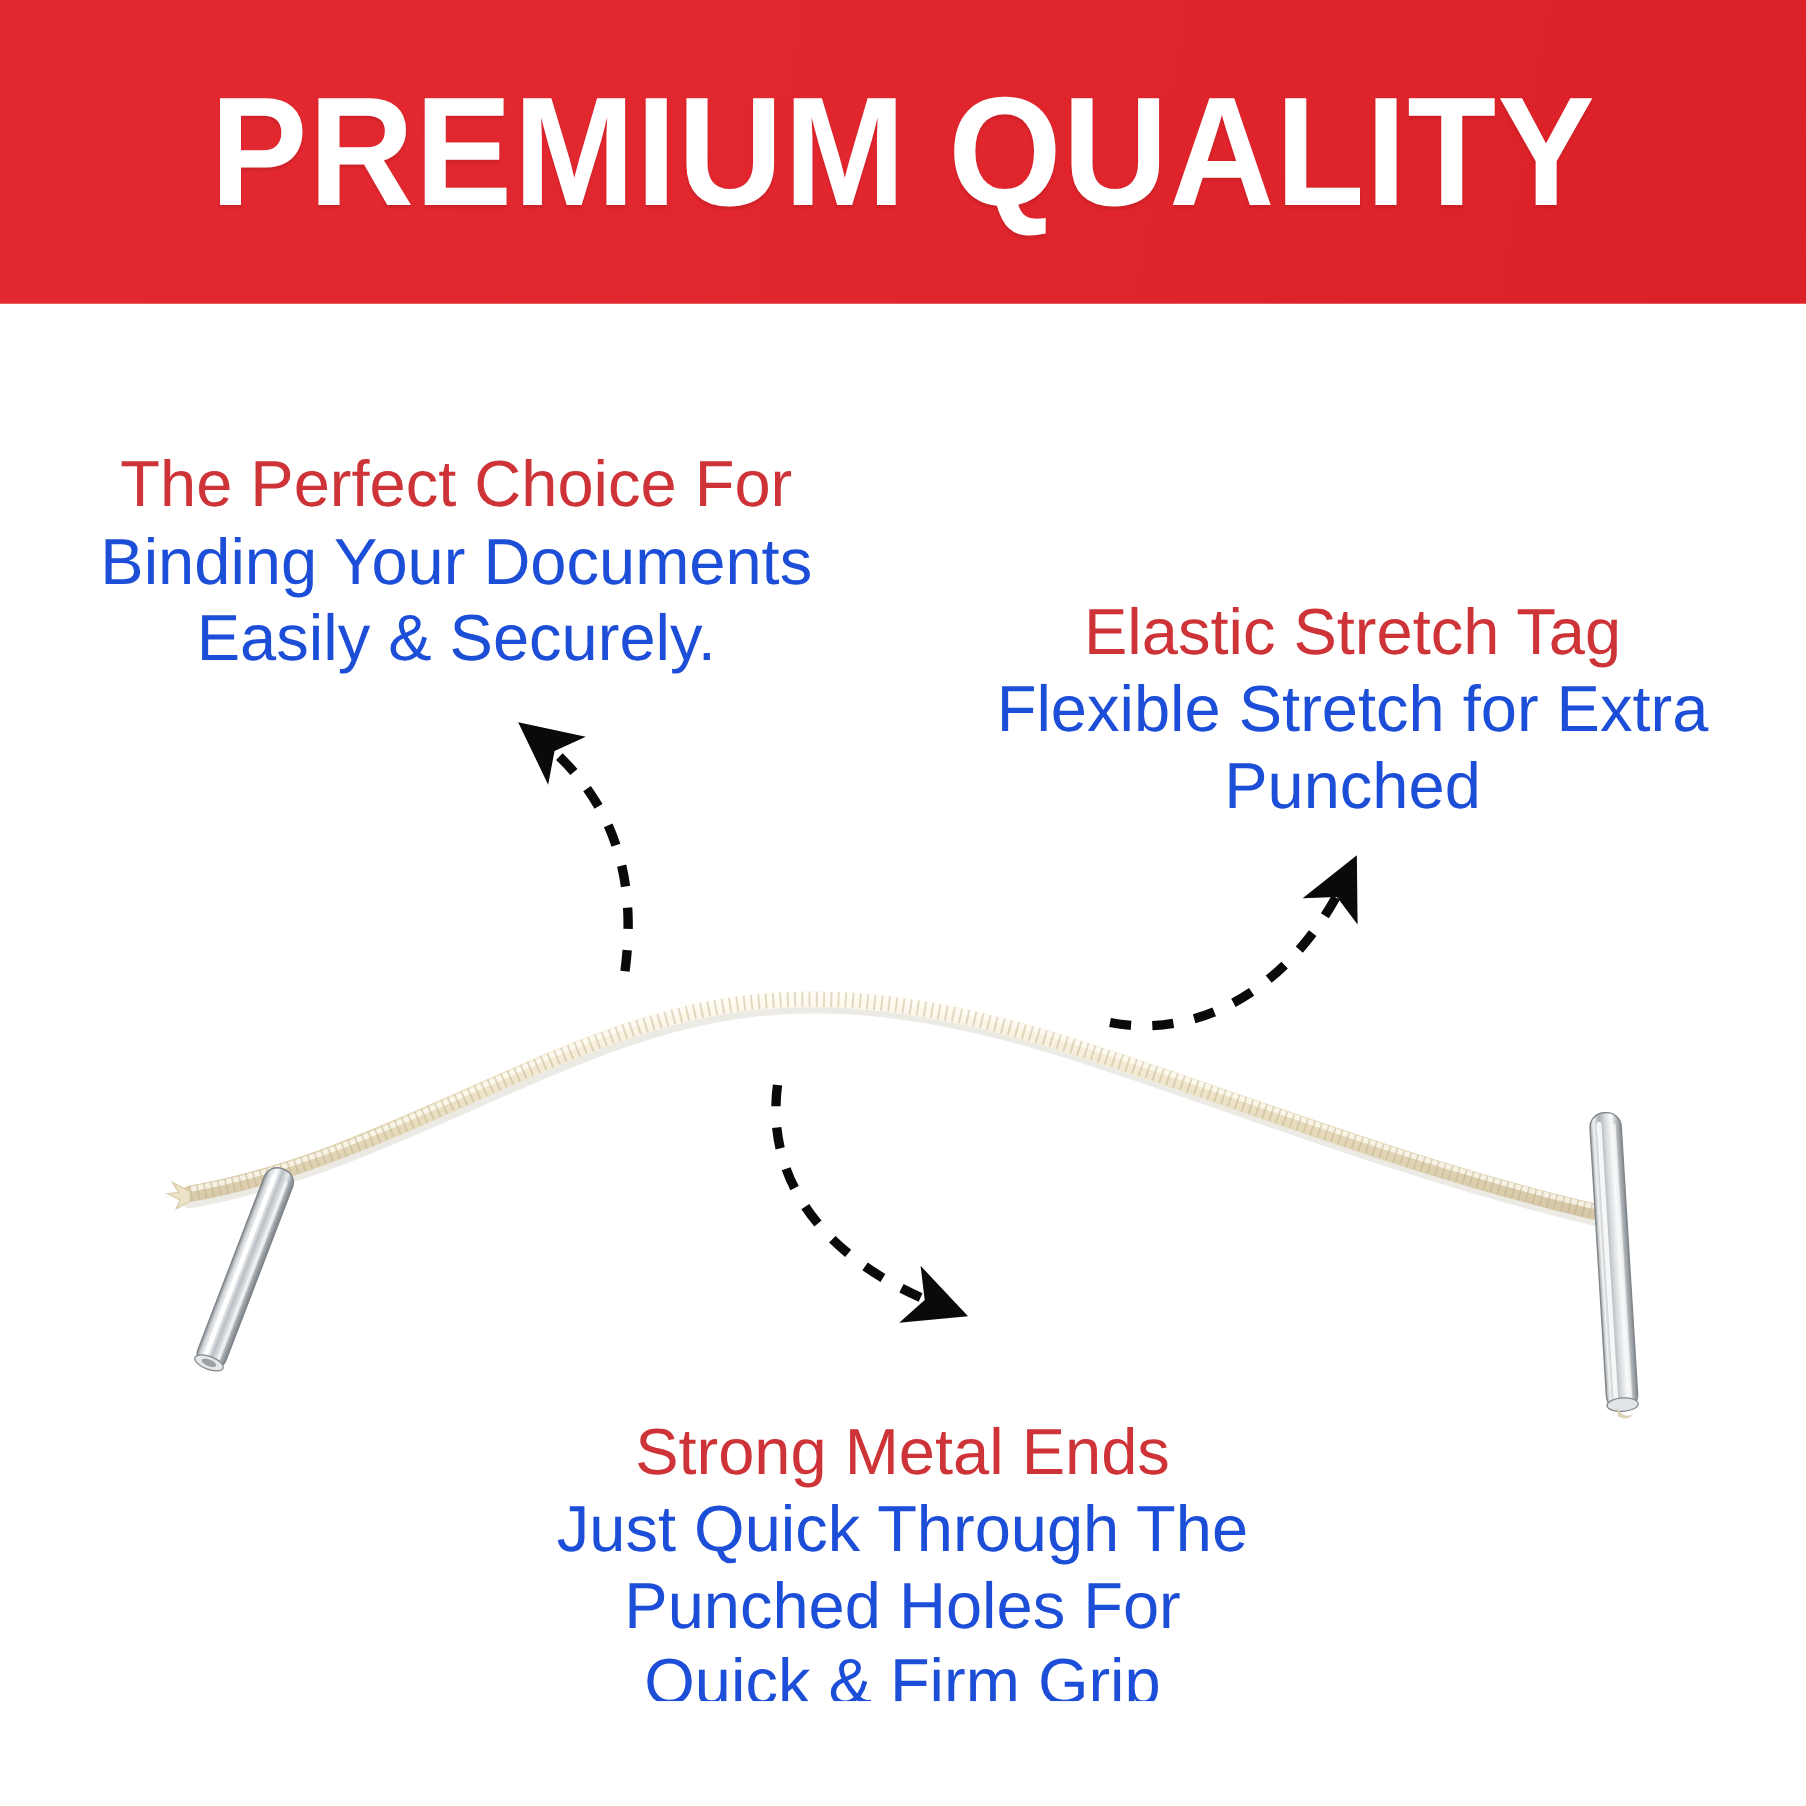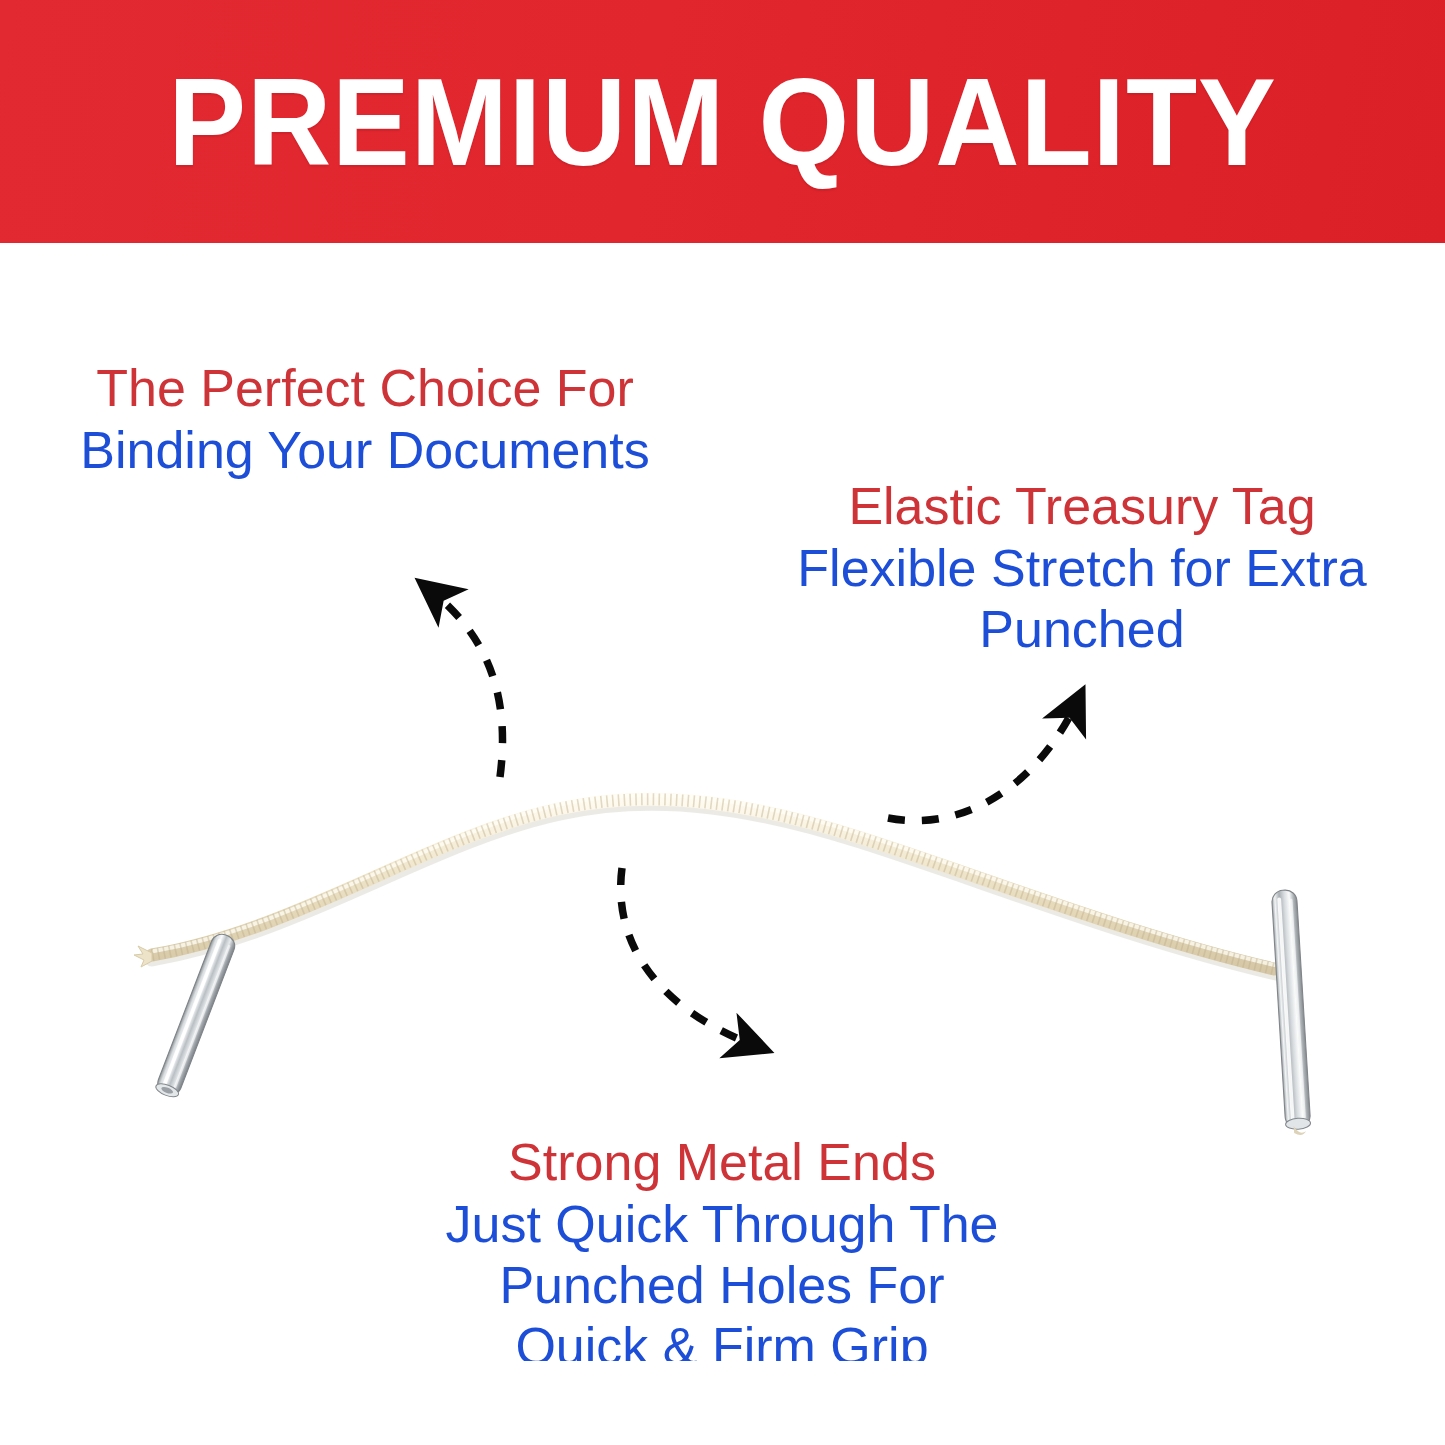--- a/index.html
+++ b/index.html
@@ -176,25 +176,26 @@
         <path d="M622,328 C612,405 660,470 756,506" fill="none" stroke="#0A0A0A" stroke-width="7.5" stroke-linecap="butt" stroke-dasharray="17 17" marker-end="url(#ah)"></path>
       </g>
 
     </svg>
   </div>
 
   <div id="callout-left" class="callout">
     <div class="head">The Perfect Choice For</div>
     <div class="body">
       <span>Binding Your Documents</span>
+      <span>Easily &amp; Securely.</span>
     </div>
   </div>
 
   <div id="callout-right" class="callout">
-    <div class="head">Elastic Treasury Tag</div>
+    <div class="head">Elastic Stretch Tag</div>
     <div class="body">
       <span>Flexible Stretch for Extra</span>
       <span>Punched</span>
     </div>
   </div>
 
   <div id="callout-bottom" class="callout">
     <div class="head">Strong Metal Ends</div>
     <div class="body">
       <span>Just Quick Through The</span>

